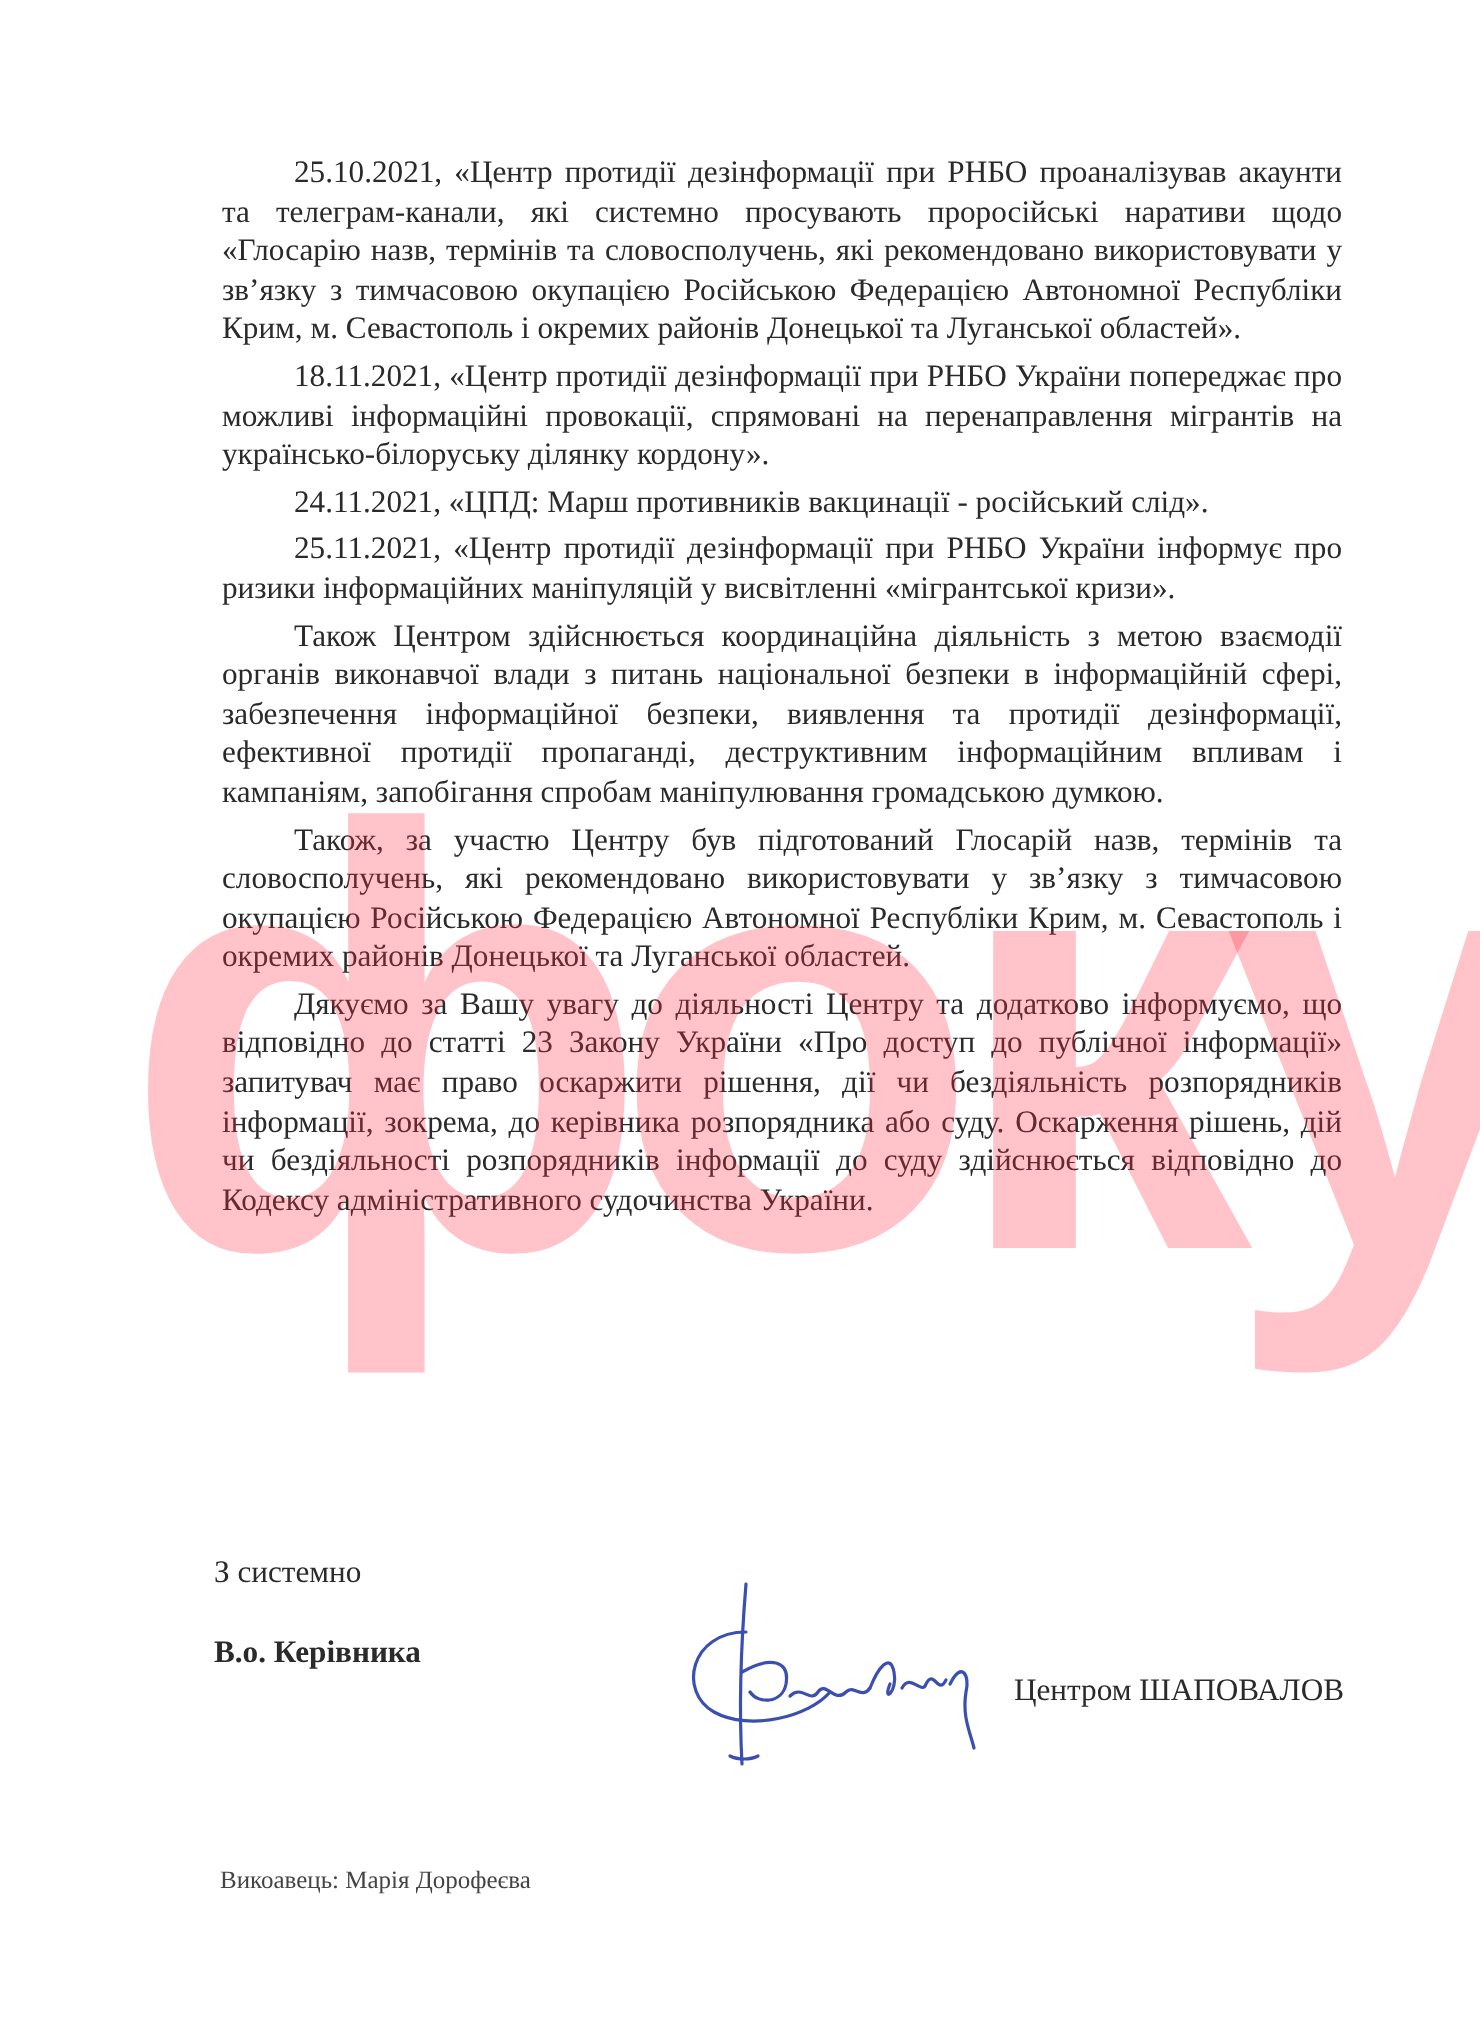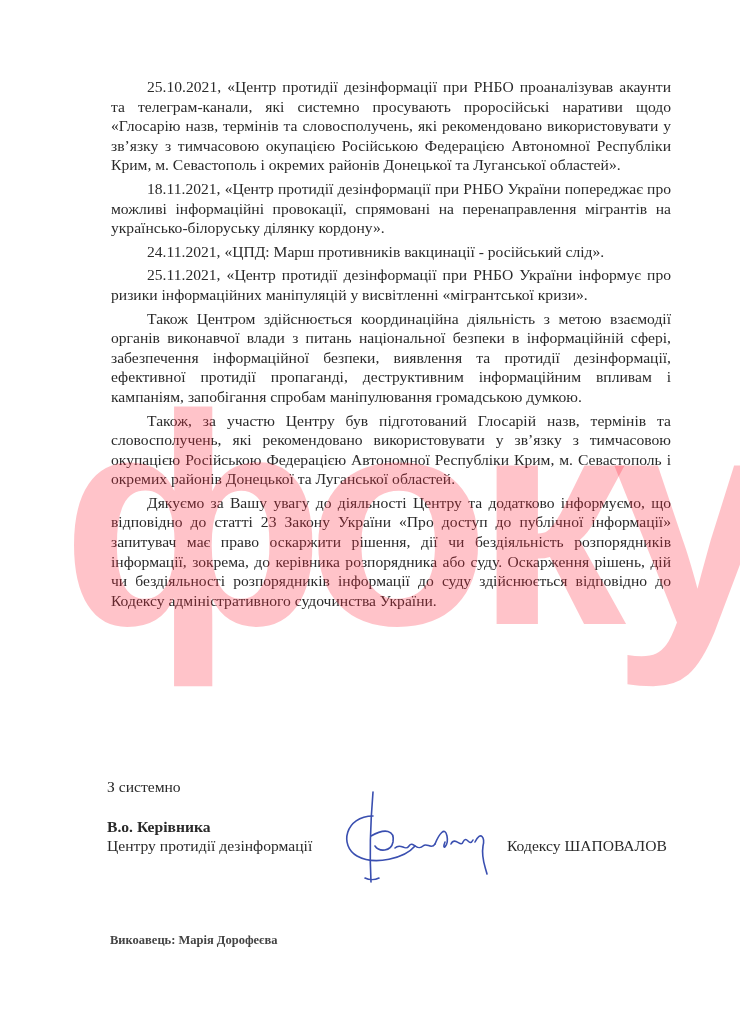--- a/index.html
+++ b/index.html
@@ -11,21 +11,21 @@
   }
   .body-text {
     position: absolute; left: 107px; top: 73px; width: 568px;
     line-height: 19.6px; text-align: justify;
   }
   .body-text p { margin: 4px; text-indent: 36px; }
   .closing { position: absolute; left: 107px; top: 778px; font-size: 15.6px; }
   .title1 { position: absolute; left: 107px; top: 818px; font-weight: bold; }
   .title2 { position: absolute; left: 107px; top: 837px; }
   .name { position: absolute; left: 507px; top: 837px; }
-  .executor { position: absolute; left: 110px; top: 933px; font-size: 12.5px; color: #444; font-weight: bold; }
+  .executor { position: absolute; left: 110px; top: 933px; font-size: 12.5px; color: #444; }
   .signature { position: absolute; left: 335px; top: 786px; width: 175px; height: 100px; }
   .watermark {
     position: absolute; left: 62px; top: 380px; width: 680px; height: 280px;
     pointer-events: none;
     font-family: "Liberation Sans", sans-serif; font-weight: bold;
     font-size: 300px; line-height: 280px; letter-spacing: -14px;
     color: rgba(255, 40, 60, 0.28);
     white-space: nowrap;
   }
 </style>
@@ -39,33 +39,32 @@
     <p>18.11.2021, «Центр протидії дезінформації при РНБО України попереджає про можливі інформаційні провокації, спрямовані на перенаправлення мігрантів на українсько-білоруську ділянку кордону».</p>
     <p>24.11.2021, «ЦПД: Марш противників вакцинації - російський слід».</p>
     <p>25.11.2021, «Центр протидії дезінформації при РНБО України інформує про ризики інформаційних маніпуляцій у висвітленні «мігрантської кризи».</p>
     <p>Також Центром здійснюється координаційна діяльність з метою взаємодії органів виконавчої влади з питань національної безпеки в інформаційній сфері, забезпечення інформаційної безпеки, виявлення та протидії дезінформації, ефективної протидії пропаганді, деструктивним інформаційним впливам і кампаніям, запобігання спробам маніпулювання громадською думкою.</p>
     <p>Також, за участю Центру був підготований Глосарій назв, термінів та словосполучень, які рекомендовано використовувати у зв’язку з тимчасовою окупацією Російською Федерацією Автономної Республіки Крим, м. Севастополь і окремих районів Донецької та Луганської областей.</p>
     <p>Дякуємо за Вашу увагу до діяльності Центру та додатково інформуємо, що відповідно до статті 23 Закону України «Про доступ до публічної інформації» запитувач має право оскаржити рішення, дії чи бездіяльність розпорядників інформації, зокрема, до керівника розпорядника або суду. Оскарження рішень, дій чи бездіяльності розпорядників інформації до суду здійснюється відповідно до Кодексу адміністративного судочинства України.</p>
   </div>
 
   <div class="closing">З системно</div>
   <div class="title1">В.о. Керівника</div>
-  <div class="title2">Центру протидії дезінформації</div>
 
   <svg class="signature" viewBox="0 0 175 100">
     <g fill="none" stroke="#3a4fb0" stroke-width="1.6" stroke-linecap="round" stroke-linejoin="round">
       <path d="M38 6 C36 30, 34 60, 36 96"></path>
       <path d="M38 30 C10 30, 4 60, 22 70 C40 80, 70 72, 80 60"></path>
       <path d="M36 50 C50 42, 60 44, 58 56 C56 66, 44 66, 40 60"></path>
       <path d="M60 62 C66 56, 70 66, 74 60 C78 54, 82 66, 88 60 C92 56, 96 64, 100 58"></path>
       <path d="M100 58 C104 48, 110 40, 112 50 C114 60, 106 66, 110 56"></path>
       <path d="M116 58 C120 50, 126 62, 128 56 C132 48, 134 62, 138 54"></path>
       <path d="M140 56 C146 44, 150 52, 148 60 C146 72, 150 80, 152 88"></path>
       <path d="M30 92 C34 94, 40 94, 44 92"></path>
     </g>
   </svg>
 
-  <div class="name">Кодексу ШАПОВАЛОВ</div>
+  <div class="name">Центром ШАПОВАЛОВ</div>
 
   <div class="executor">Викоавець: Марія Дорофеєва</div>
 
   <div class="watermark">фокус</div>
 </div>
 
 </body></html>

